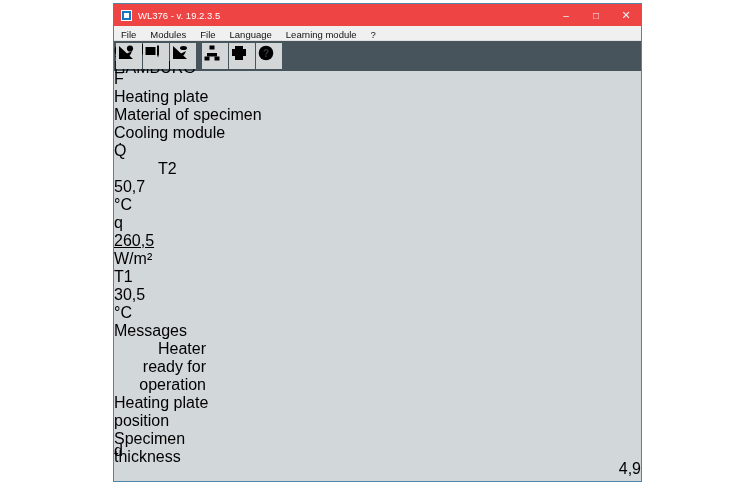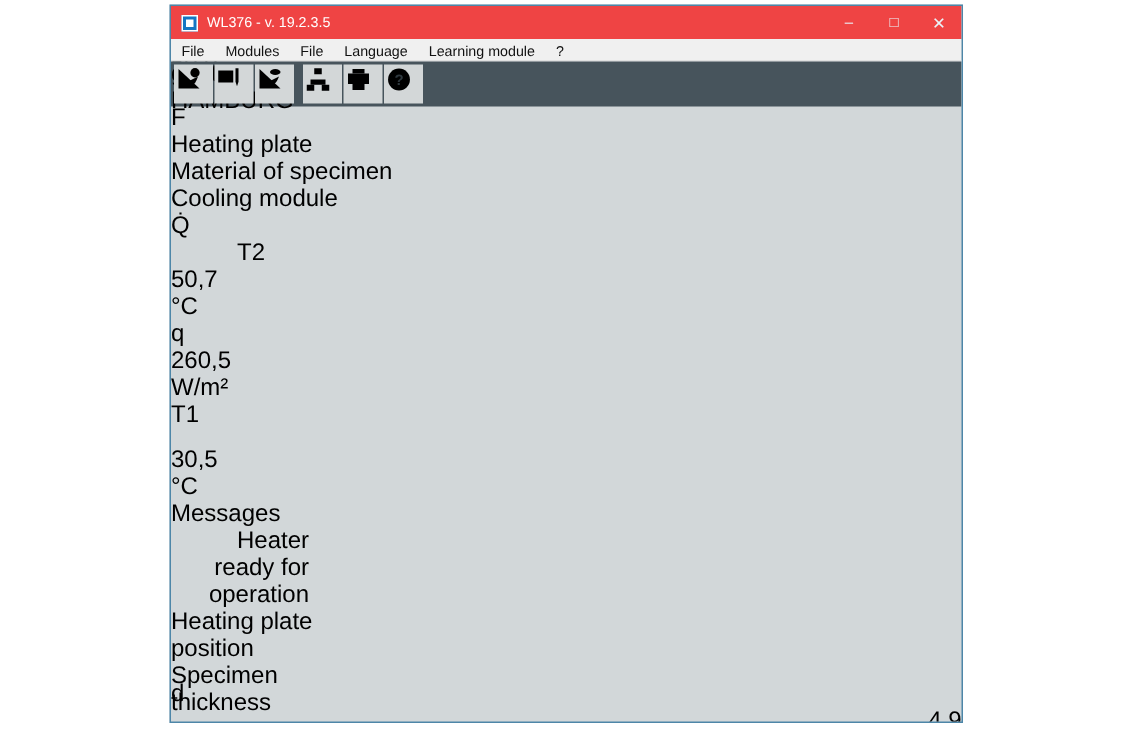--- a/index.html
+++ b/index.html
@@ -184,25 +184,25 @@
   </div>
   <div class="arrow-line-q"></div>
   <div class="arrow-head-q"></div>
   <div class="qlabel">Q̇</div>
 
   <div class="sym" style="left:36px; top:147px; width:18px;margin-left:44px;">T2</div>
   <div class="valbox" style="left:56px; top:146px;">50,7</div>
   <div class="unit" style="left:100px; top:147px;">°C</div>
 
   <div class="sym" style="left:36px; top:208px; width:18px;">q</div>
-  <div class="valbox" style="left:56px; top:207px;">260,5</div>
+  <div class="valbox" style="left:56px; top:207px;text-decoration:underline;">260,5</div>
   <div class="unit" style="left:100px; top:208px;">W/m²</div>
 
   <div class="sym" style="left:36px; top:277px; width:18px;">T1</div>
-  <div class="valbox" style="left:56px; top:276px;margin-top:12px;">30,5</div>
+  <div class="valbox" style="left:56px; top:276px;">30,5</div>
   <div class="unit" style="left:100px; top:277px;">°C</div>
 
   <div class="msg-title">Messages</div>
   <div class="msg-ind red"></div>
   <div class="msg-text" style="top:128px; width:92px;text-align:right;">Heater ready for operation</div>
   <div class="msg-ind green"></div>
   <div class="msg-text" style="top:151px; width:115px;">Heating plate position</div>
 
   <div class="chip" style="left:409px; top:196px; width:96px; height:12px;">Specimen thickness</div>
   <div class="sym" style="left:396px; top:211px; width:14px;">d</div>

